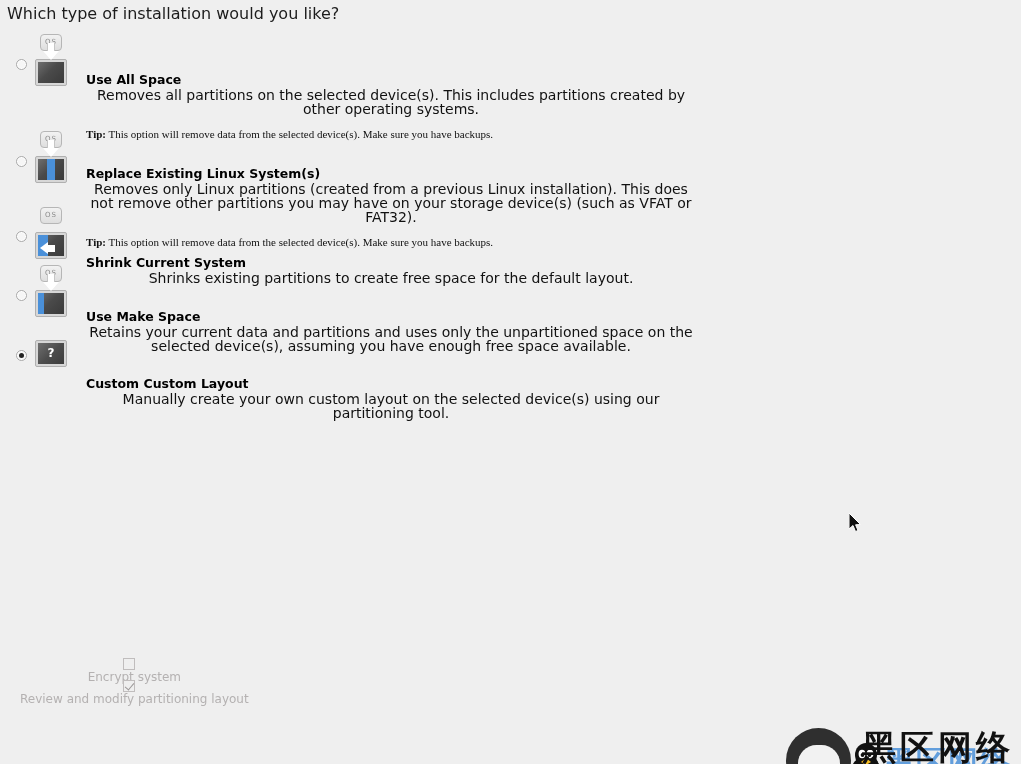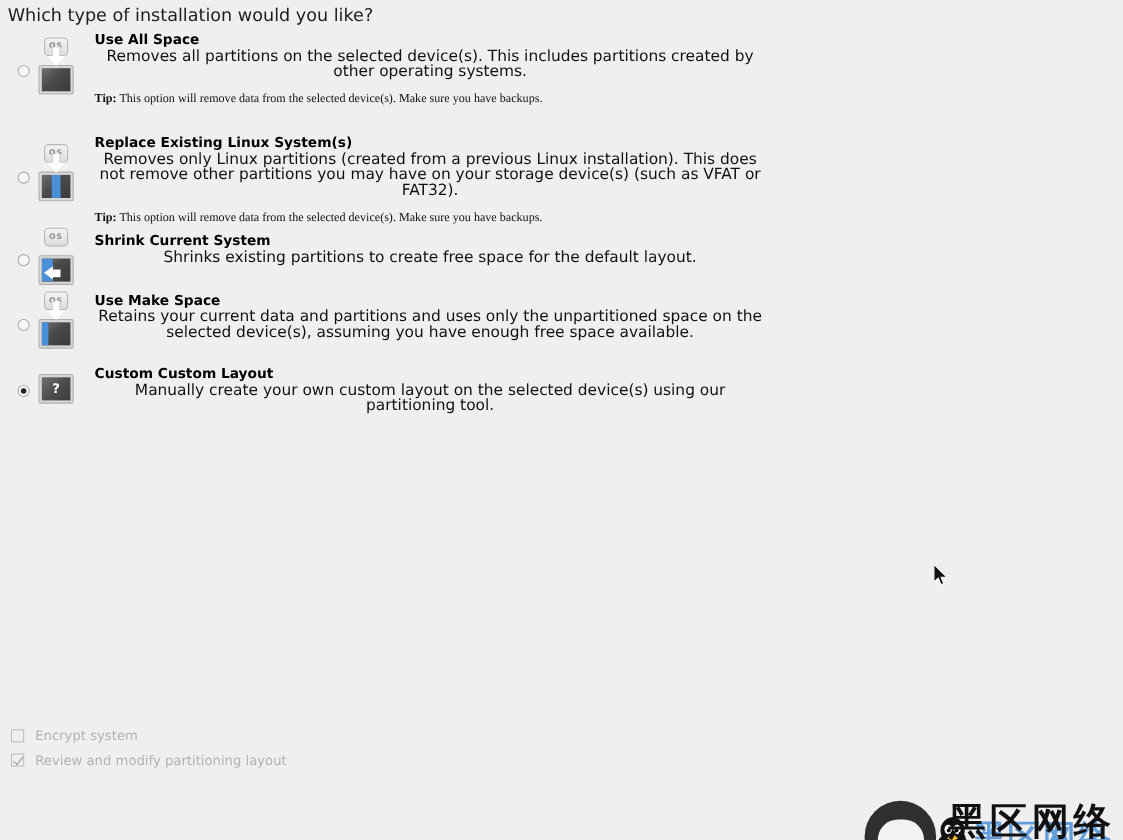--- a/index.html
+++ b/index.html
@@ -82,21 +82,20 @@
     border: 1px solid #b6b6b6;
     border-radius: 4px;
     background: linear-gradient(#f2f2f2, #dedede);
     box-sizing: border-box;
     font-size: 7px;
     line-height: 15px;
     text-align: center;
     color: #8d8d8d;
     letter-spacing: 1px;
     font-family: "DejaVu Sans", "Liberation Sans", sans-serif;
-    font-weight: bold;
   }
   .icon .drive {
     position: absolute;
     left: 1px;
     top: 25px;
     width: 32px;
     height: 27px;
     border: 1px solid #b0b0b0;
     border-radius: 2px;
     background: #d7d7d7;
@@ -192,20 +191,21 @@
     font-weight: bold;
     line-height: 21px;
     text-align: center;
   }
 
   
   .text {
     position: absolute;
     left: 86px;
     width: 610px;
+    margin-top: 44px;
   }
   .opt-title {
     font-size: 12.5px;
     font-weight: bold;
     line-height: 15px;
     color: #000000;
     margin: 0;
   }
   .opt-desc {
     font-size: 14px;
@@ -229,20 +229,21 @@
   #bottom-checks {
     position: absolute;
     left: 10px;
     top: 658px;
   }
   .checkrow {
     position: relative;
     height: 22px;
     display: flex;
     align-items: center;
+    flex-direction: column;
   }
   .cbox {
     width: 12px;
     height: 12px;
     border: 1px solid #c0bdbd;
     background: #efefef;
     box-sizing: border-box;
     position: relative;
     flex: 0 0 auto;
   }

